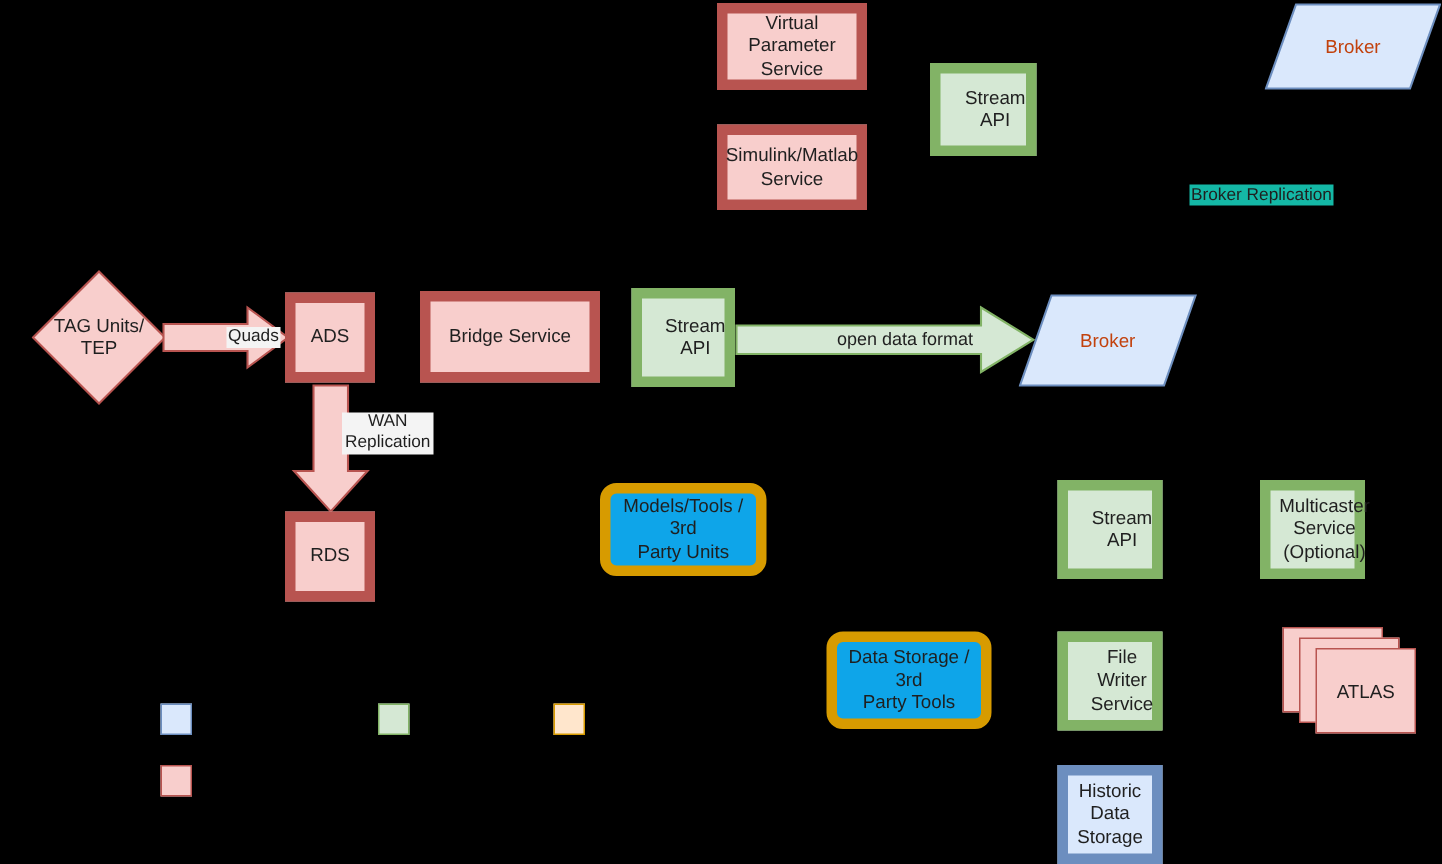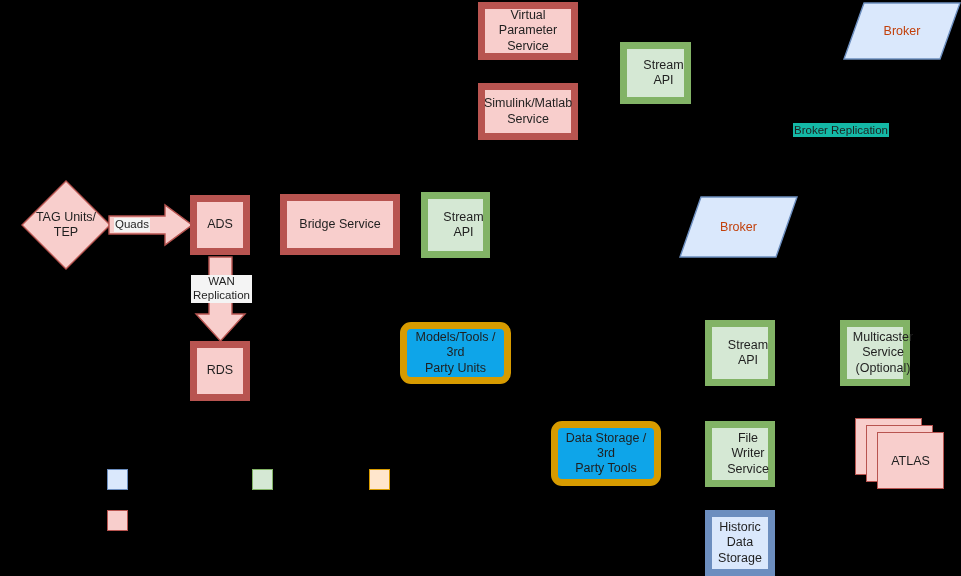--- a/index.html
+++ b/index.html
@@ -71,20 +71,21 @@
   .arrow-shape { position: absolute; inset: 0; }
   .arrow-label {
     position: absolute;
     background: #f4f4f4;
     color: #1f1f1f;
     font-size: 11.5px;
     line-height: 1.2;
     text-align: center;
     white-space: pre-line;
     padding: 0 1px;
+    margin-left: 37px;
   }
   .arrow-label.open {
     background: transparent;
     font-size: 12px;
   }
 
   
   .stack-wrap { position: absolute; }
   .stack-layer {
     position: absolute;
@@ -154,20 +155,26 @@
     <div class="arrow-label" style="left:6px; top:15px;">Quads</div>
   </div>
 
   <div class="node rect pink" style="left:190px; top:195px; width:60px; height:60px;">ADS</div>
 
   <div class="node rect pink" style="left:280px; top:194px; width:120px; height:61px;">Bridge Service</div>
 
   <div class="node rect green" style="left:421px; top:192px; width:69px; height:66px;">Stream
 API</div>
 
+  <div class="arrow-wrap" style="left:490px; top:203px; width:200px; height:47px;">
+    <svg class="arrow-shape" viewBox="0 0 200 47" preserveAspectRatio="none">
+      <polygon points="1,14 164,14 164,2 199,23.5 164,45 164,33 1,33" fill="#d5e8d4" stroke="#82b366" stroke-width="1.4"></polygon>
+    </svg>
+    <div class="arrow-label open" style="left:30px; top:16px;">open data format</div>
+  </div>
 
   <div class="para-wrap" style="left:679px; top:196px; width:119px; height:62px;">
     <svg class="para-shape" viewBox="0 0 119 62" preserveAspectRatio="none">
       <polygon points="22,1 118,1 97,61 1,61" fill="#dae8fc" stroke="#6c8ebf" stroke-width="1.4"></polygon>
     </svg>
     <div class="para-label">Broker</div>
   </div>
 
   <div class="arrow-wrap" style="left:194px; top:256px; width:53px; height:106px;">
     <svg class="arrow-shape" viewBox="0 0 53 86" preserveAspectRatio="none">

